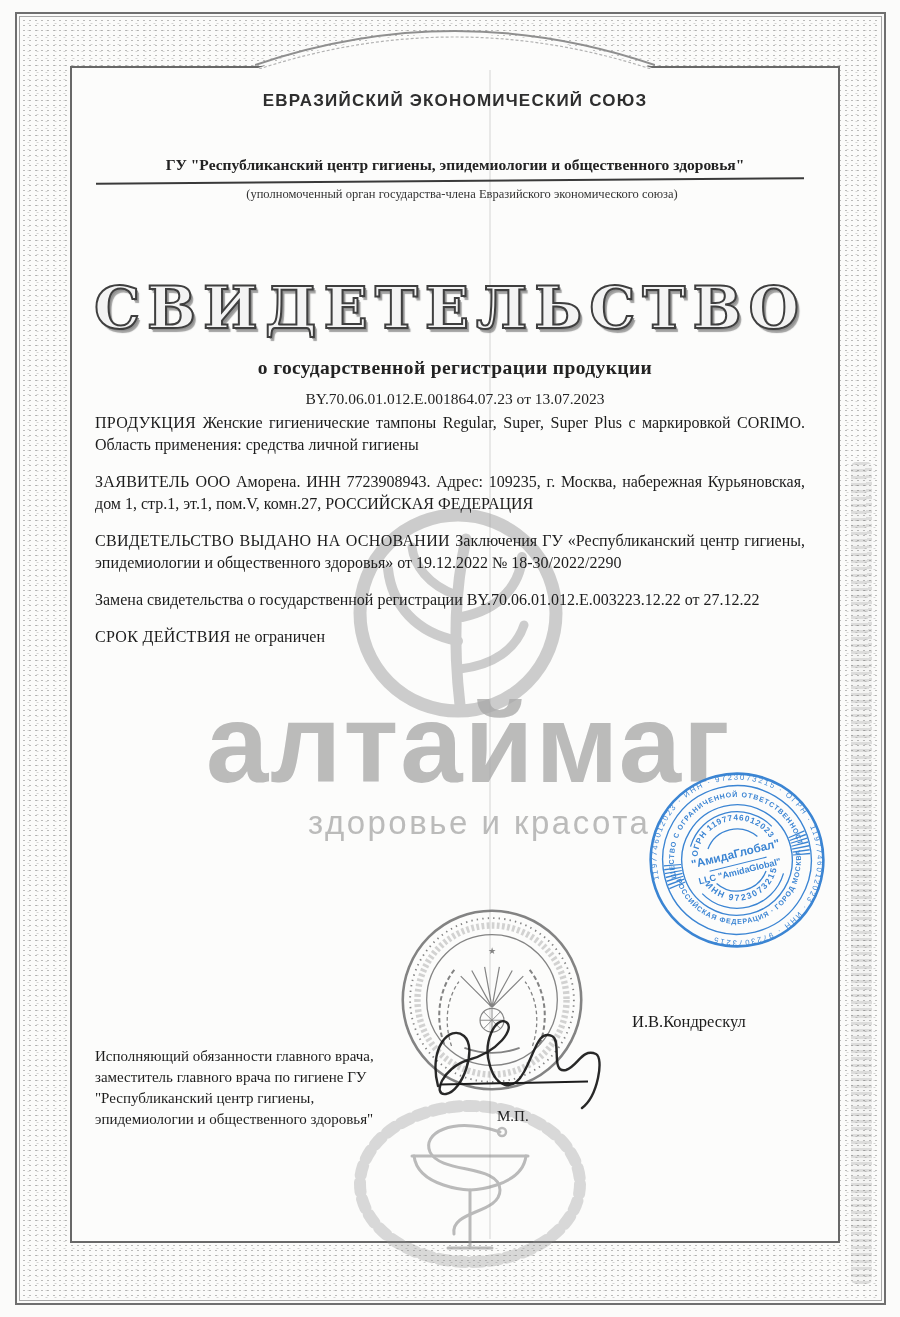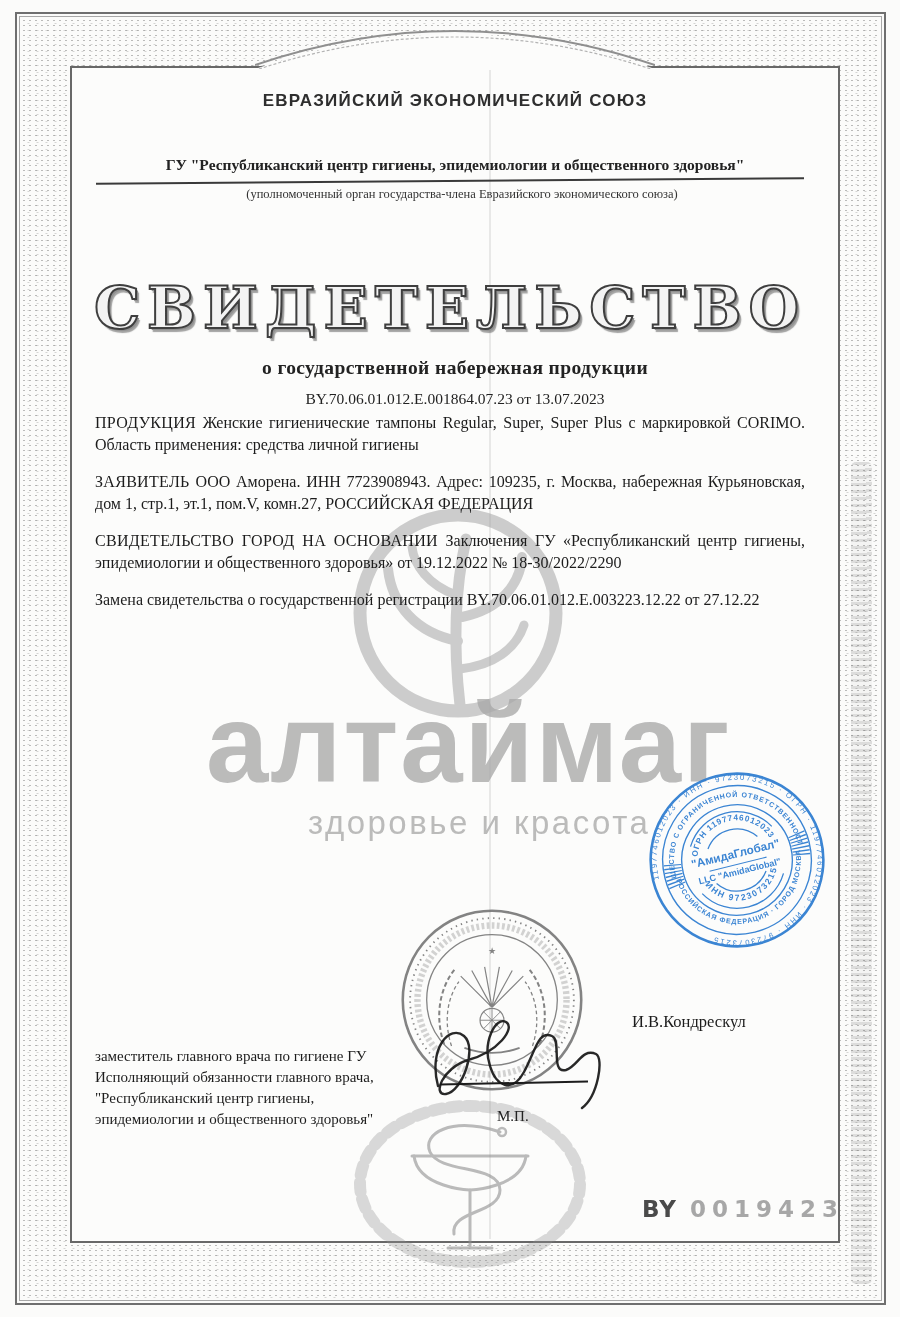--- a/index.html
+++ b/index.html
@@ -87,41 +87,42 @@
 
   <div class="fold"></div>
   <div class="edge-shadow"></div>
 
   <div class="union">ЕВРАЗИЙСКИЙ ЭКОНОМИЧЕСКИЙ СОЮЗ</div>
   <div class="authority">ГУ "Республиканский центр гигиены, эпидемиологии и общественного здоровья"</div>
   <div class="authority-underline"></div>
   <div class="authority-note">(уполномоченный орган государства-члена Евразийского экономического союза)</div>
 
   <div class="cert-title">СВИДЕТЕЛЬСТВО</div>
-  <div class="cert-sub">о государственной набережная продукции</div>
+  <div class="cert-sub">о государственной регистрации продукции</div>
   <div class="cert-num">BY.70.06.01.012.E.001864.07.23 от 13.07.2023</div>
 
   <svg class="wm-logo" width="216" height="216" viewBox="-108 -108 216 216">
     <g fill="none" stroke="#9e9e9e" stroke-linecap="round">
       <circle r="98" stroke-width="13"></circle>
       <path d="M 2,92 C -4,40 -4,-20 8,-74" stroke-width="11"></path>
       <path d="M 0,28 C -42,20 -66,-8 -70,-44" stroke-width="10"></path>
       <path d="M 4,4 C 42,-4 62,-28 64,-56" stroke-width="10"></path>
       <path d="M -2,-18 C -30,-28 -44,-48 -46,-66" stroke-width="9"></path>
       <path d="M 2,56 C 36,52 58,36 66,12" stroke-width="9"></path>
     </g>
   </svg>
   <div class="wm-brand">алтаймаг</div>
   <div class="wm-tag">здоровье и красота</div>
 
   <div class="clauses" id="clauses">
       <p><span class="clabel">ПРОДУКЦИЯ </span>Женские гигиенические тампоны Regular, Super, Super Plus с маркировкой CORIMO. Область применения: средства личной гигиены</p>
       <p><span class="clabel">ЗАЯВИТЕЛЬ </span>ООО Аморена. ИНН 7723908943. Адрес: 109235, г. Москва, набережная Курьяновская, дом 1, стр.1, эт.1, пом.V, комн.27, РОССИЙСКАЯ ФЕДЕРАЦИЯ</p>
-      <p><span class="clabel">СВИДЕТЕЛЬСТВО ГОРОД НА ОСНОВАНИИ </span>Заключения ГУ «Республиканский центр гигиены, эпидемиологии и общественного здоровья» от 19.12.2022 № 18-30/2022/2290</p>
+      <p><span class="clabel">СВИДЕТЕЛЬСТВО ВЫДАНО НА ОСНОВАНИИ </span>Заключения ГУ «Республиканский центр гигиены, эпидемиологии и общественного здоровья» от 19.12.2022 № 18-30/2022/2290</p>
       <p>Замена свидетельства о государственной регистрации BY.70.06.01.012.E.003223.12.22 от 27.12.22</p>
+      <p><span class="clabel">СРОК ДЕЙСТВИЯ </span>не ограничен</p>
     </div>
 
   <svg class="stamp-blue" width="190" height="190" viewBox="-110 -110 220 220">
     <defs>
       <path id="rDigits" d="M -93,0 A 93,93 0 1 1 93,0 A 93,93 0 1 1 -93,0"></path>
       <path id="rTop" d="M -73,0 A 73,73 0 0 1 73,0"></path>
       <path id="rBot" d="M -74,0 A 74,74 0 0 0 74,0"></path>
       <path id="bTop" d="M -46,0 A 46,46 0 0 1 46,0"></path>
       <path id="bBot" d="M -47,0 A 47,47 0 0 0 47,0"></path>
     </defs>
@@ -178,37 +179,33 @@
 
   <svg class="autograph" width="200" height="105" viewBox="0 0 200 105">
     <path d="M 18,78 C 8,40 30,16 44,28 C 58,40 42,84 26,86 C 12,88 22,60 48,52
              C 78,44 96,20 86,14 C 76,8 62,34 70,58 C 76,78 92,86 104,64
              C 116,42 118,22 132,28 C 142,32 130,66 146,62 C 158,58 162,40 176,46
              C 184,50 178,88 162,100" fill="none" stroke="#161616" stroke-width="2.4" stroke-linecap="round" opacity=".92"></path>
   </svg>
   <div class="sig-line"></div>
 
   <div class="sig-position" id="siglines">
+      <div>Исполняющий обязанности главного врача,</div>
       <div>заместитель главного врача по гигиене ГУ</div>
-      <div>Исполняющий обязанности главного врача,</div>
       <div>"Республиканский центр гигиены,</div>
       <div>эпидемиологии и общественного здоровья"</div>
     </div>
   <div class="sig-name">И.В.Кондрескул</div>
   <div class="sig-mp">М.П.</div>
 
   <svg class="med-emblem" width="236" height="172" viewBox="0 0 236 172">
     <g fill="none" stroke="#8f8f8f" stroke-linecap="round">
       <ellipse cx="118" cy="86" rx="110" ry="78" stroke-width="12" stroke-dasharray="10 7" opacity=".55"></ellipse>
       <path d="M 60,58 L 176,58" stroke-width="3"></path>
       <path d="M 62,58 C 66,90 118,92 118,92 C 118,92 170,90 174,58" stroke-width="3"></path>
       <path d="M 118,92 L 118,148 M 96,150 L 140,150" stroke-width="3"></path>
       <path d="M 148,34 C 98,18 70,36 78,54 C 88,76 148,66 148,92 C 148,116 98,112 102,136" stroke-width="3"></path>
       <circle cx="150" cy="34" r="4" stroke-width="2.5"></circle>
     </g>
   </svg>
 
-  <div class="serial">
-    <span class="pfx">BY</span>
-    <span class="num">0019423</span>
-  </div>
 
 </div>
 
 </body></html>

